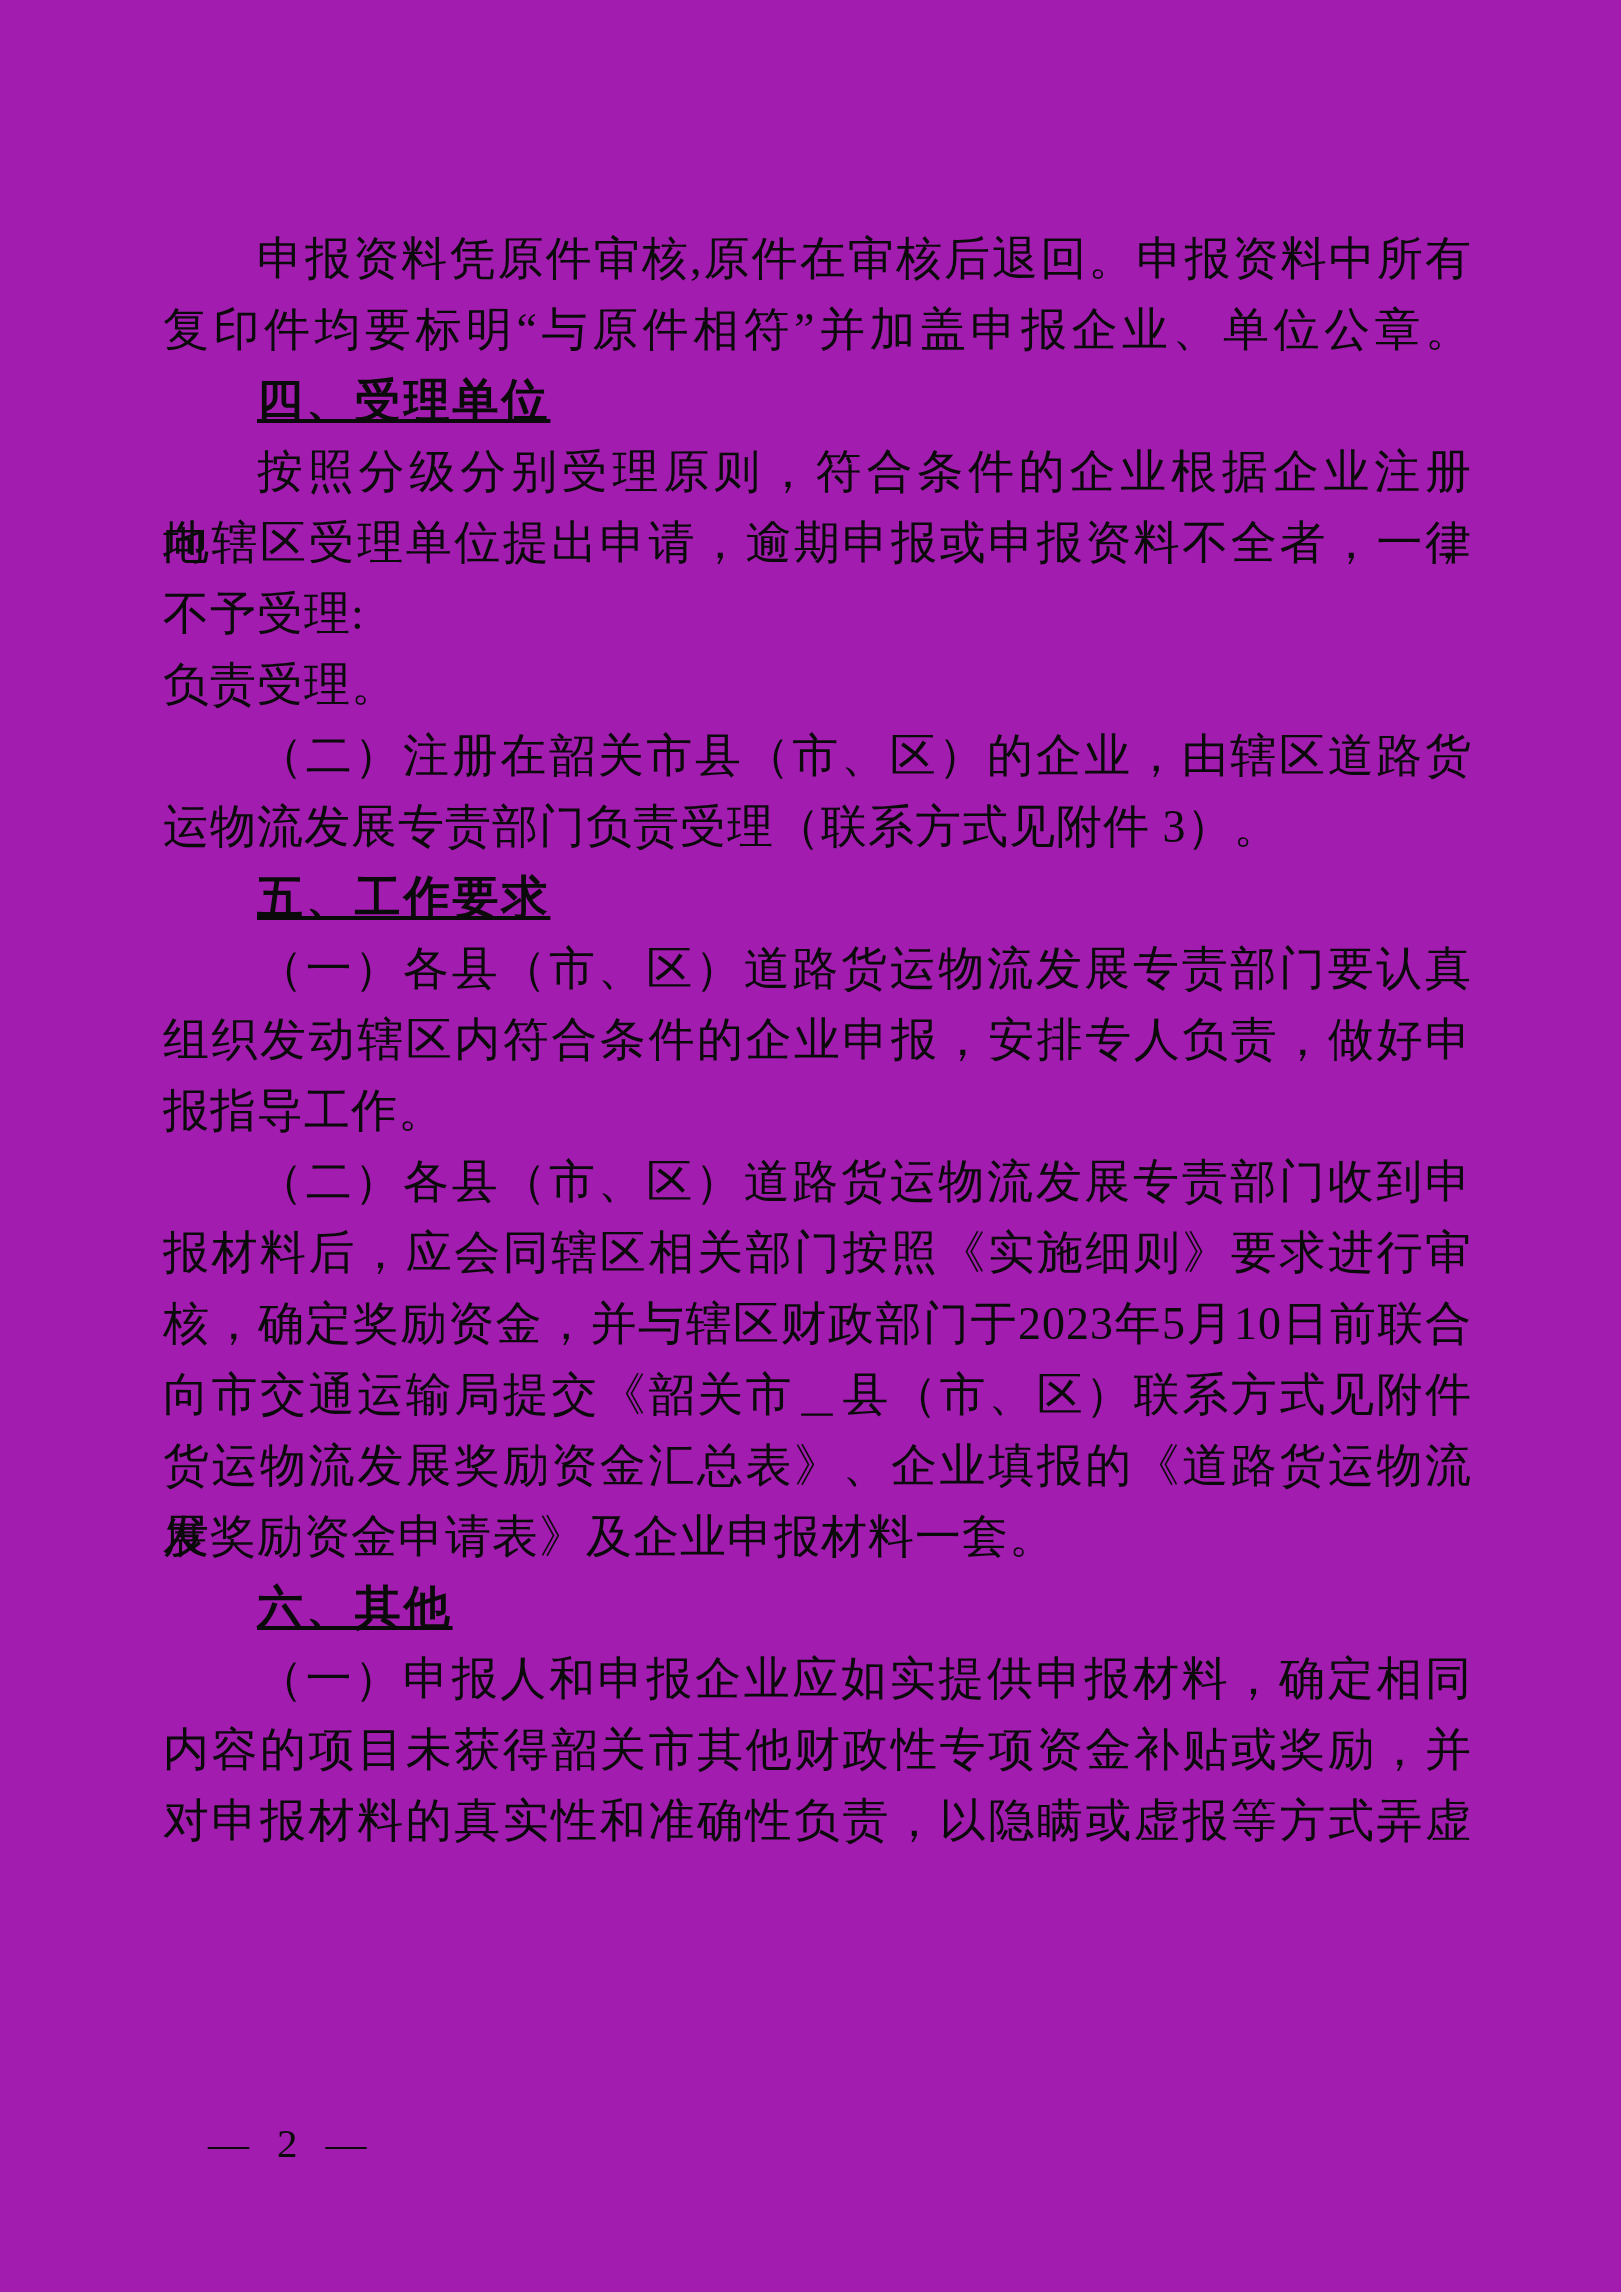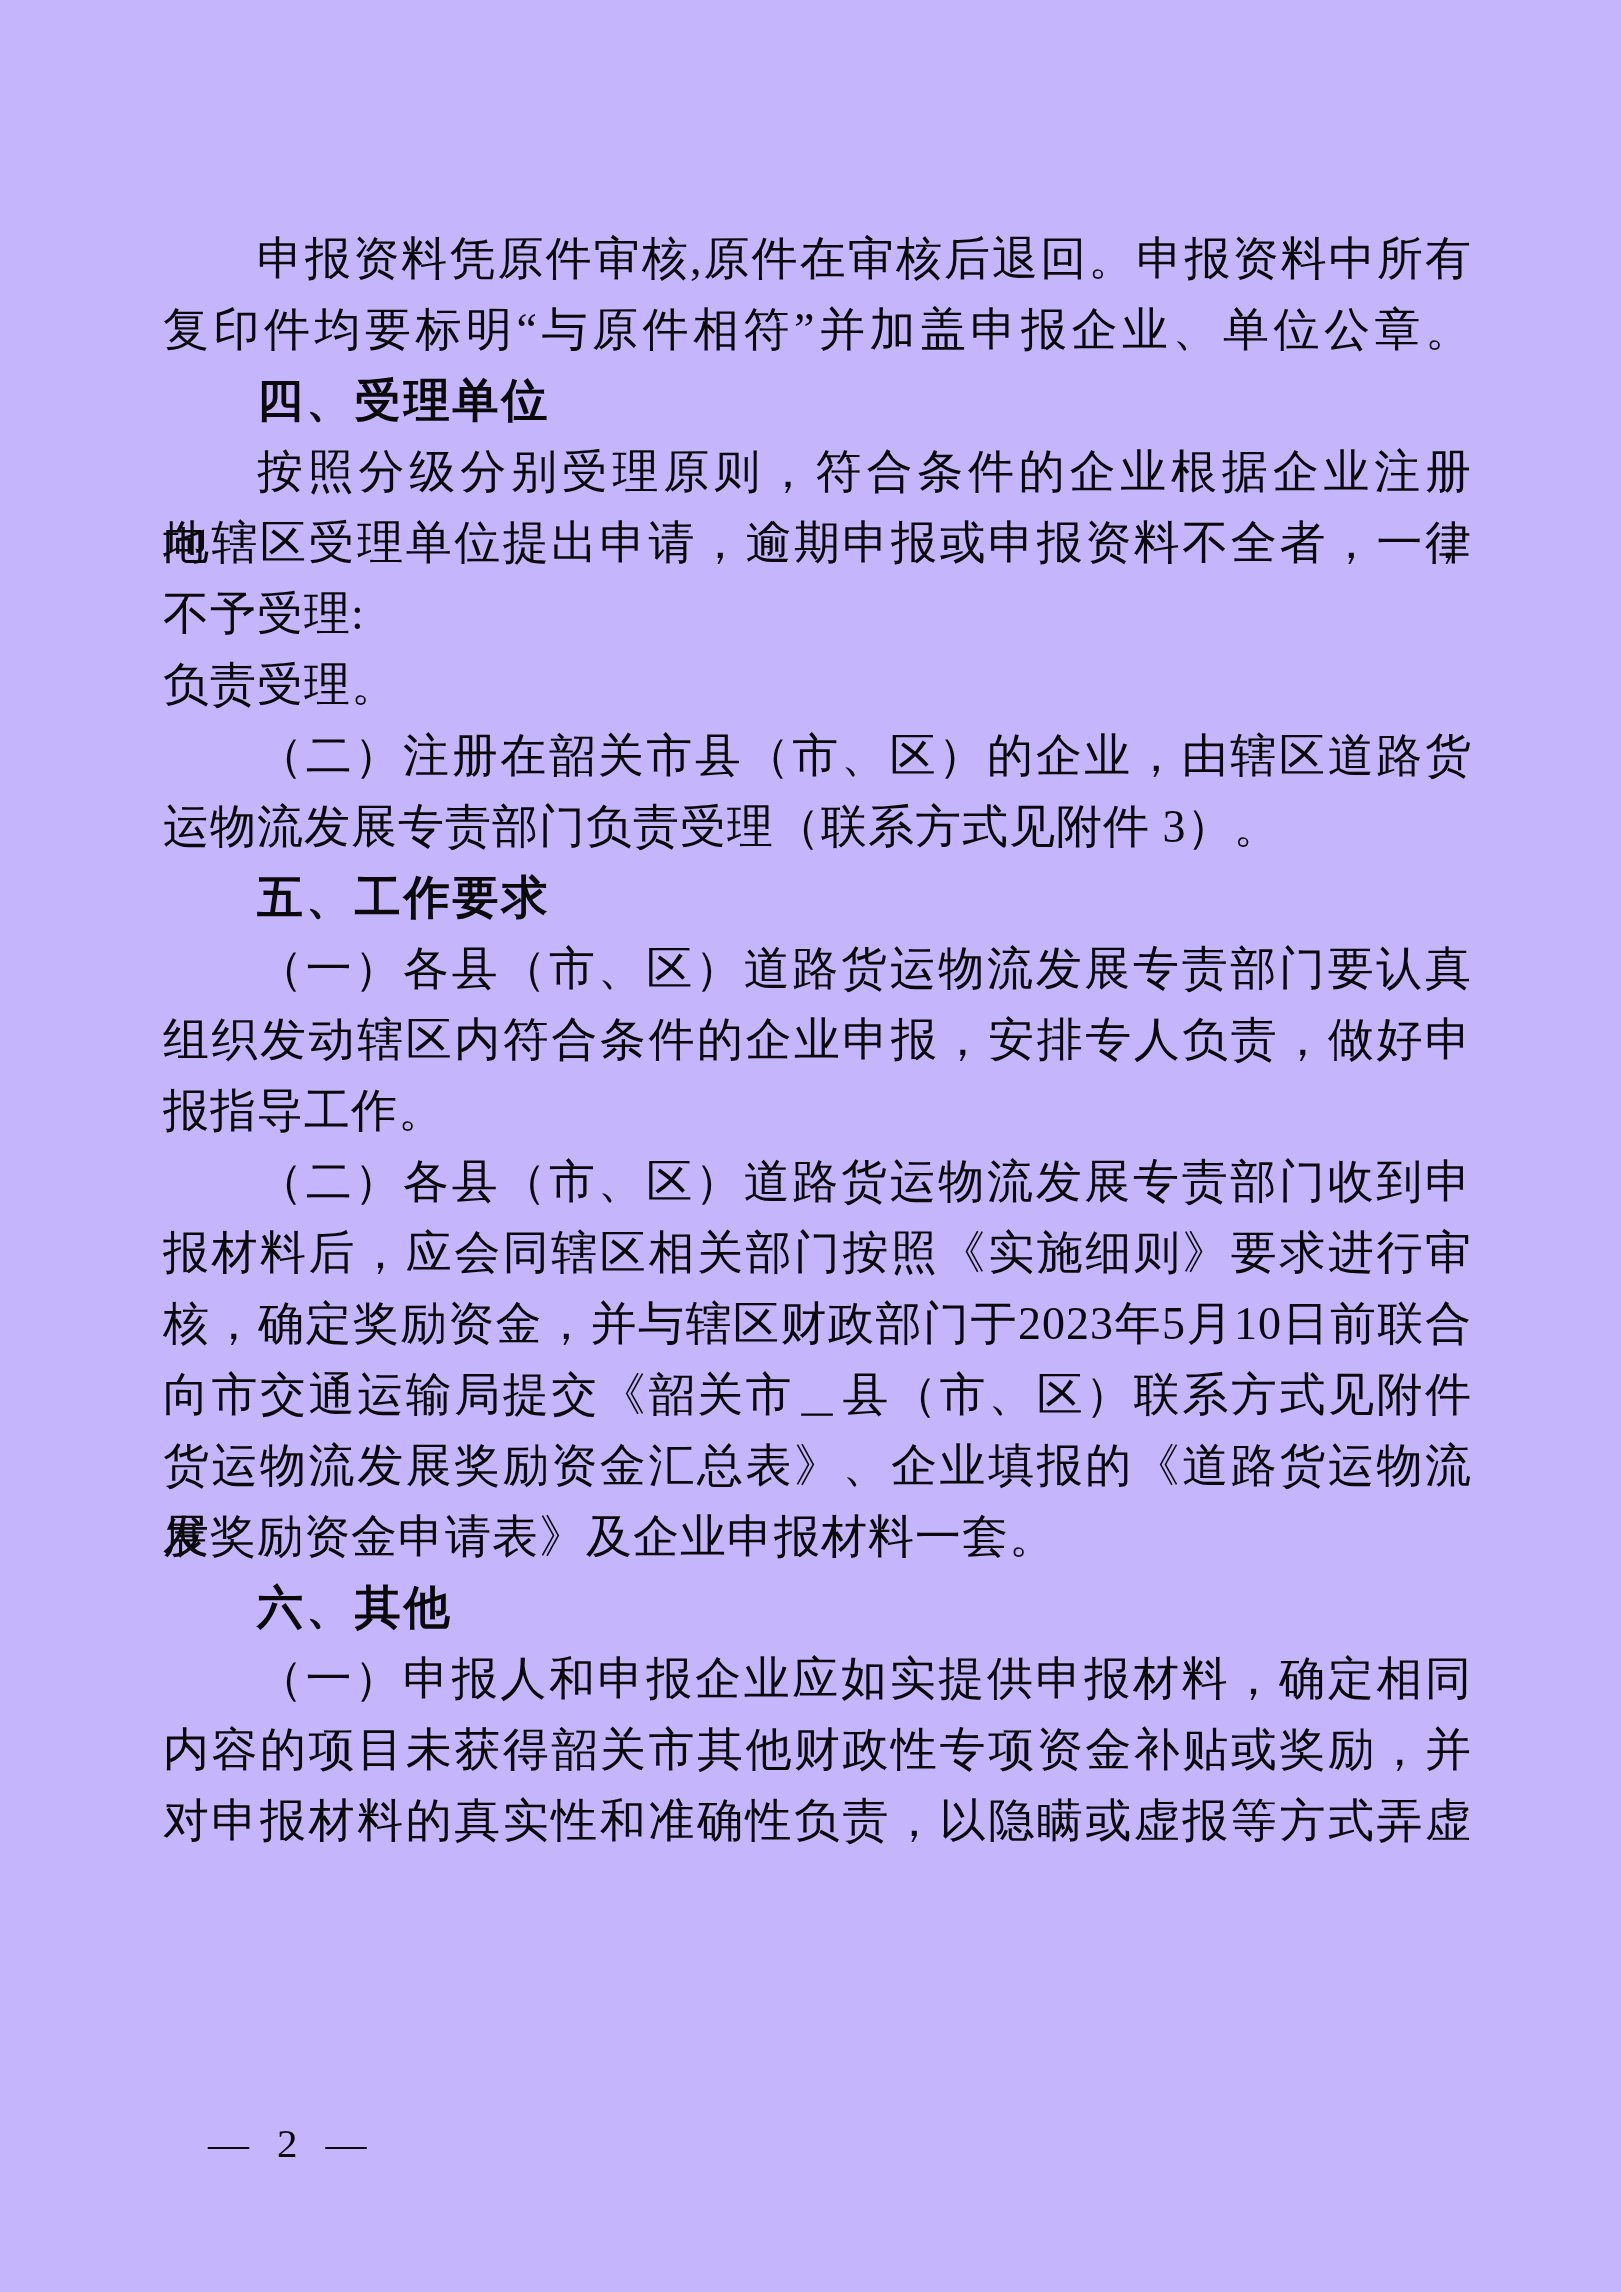--- a/index.html
+++ b/index.html
@@ -1,19 +1,19 @@
 <!DOCTYPE html>
 <html><head>
 <meta charset="utf-8">
 <style>
   html,body{margin:0;padding:0;background:#9a9a9a;}
   .page{
     position:relative;
     width:1621px;height:2293px;
-    background:#c4b5fd;
+    background:#a21caf;
     margin:0 auto;
     overflow:hidden;
     font-family:"Liberation Serif", serif;
     color:#0a0a0a;
   }
   .body-block{
     position:absolute;
     left:163px;top:223px;
     width:1309px;
   }
@@ -27,20 +27,21 @@
   .just{
     text-align:justify;
     text-align-last:justify;
     text-justify:inter-character;
   }
   .ind{ text-indent:94px; }
   .hd{
     font-family:"Liberation Sans", sans-serif;
     font-weight:700;
     letter-spacing:2.9px;
+    text-decoration:underline;
   }
   .footer{
     position:absolute;
     left:208px;top:2119px;
     font-size:41px;
     letter-spacing:2px;
     word-spacing:13.7px;
     color:#0a0a0a;
     font-family:"Liberation Serif", serif;
   }

